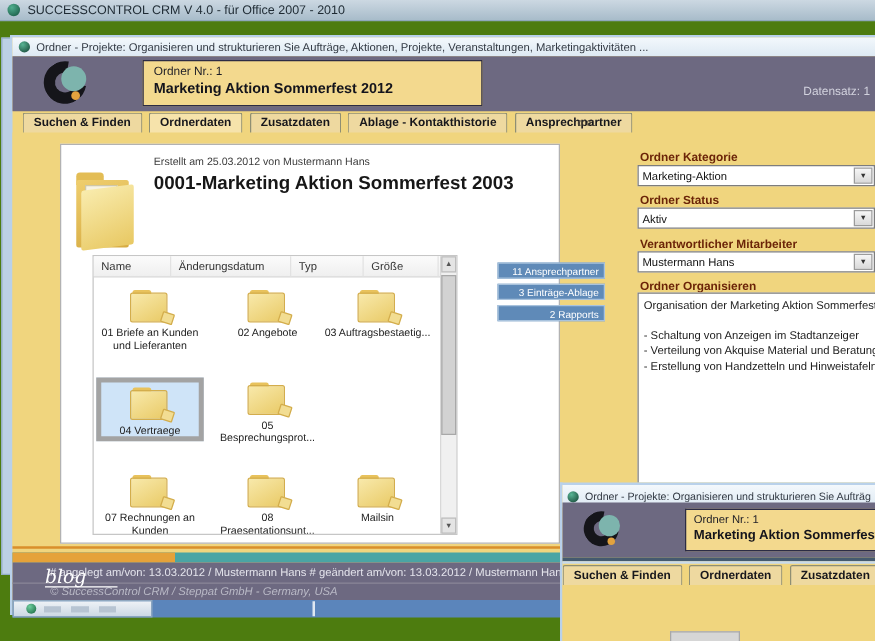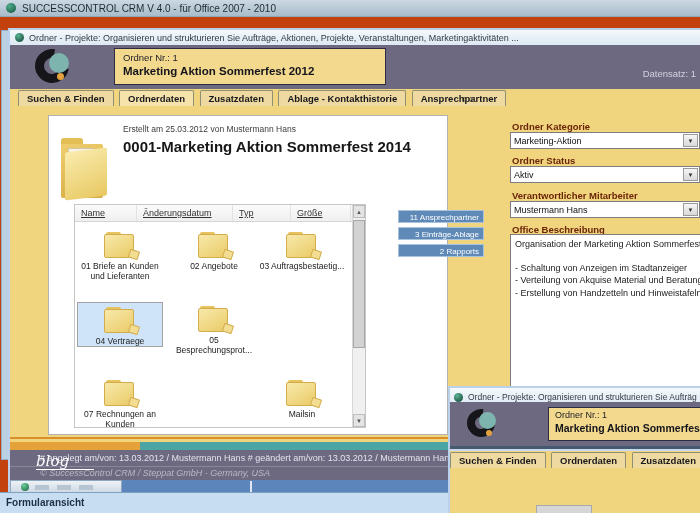--- a/index.html
+++ b/index.html
@@ -1,17 +1,17 @@
 <!DOCTYPE html>
 <html><head>
 <meta charset="utf-8">
 <style>
   * { margin:0; padding:0; box-sizing:border-box; }
   body { font-family:"Liberation Sans", sans-serif; }
-  .screen{position:relative;width:700px;height:513px;overflow:hidden;background:#c2410c;font-family:"Liberation Sans",sans-serif;}
+  .screen{position:relative;width:700px;height:513px;overflow:hidden;background:#4d7c0f;font-family:"Liberation Sans",sans-serif;}
 
   
   .os-bar{position:absolute;left:0;top:0;width:700px;height:17px;background:linear-gradient(#ccd8e2,#a8bcca);border-bottom:1px solid #8fa8ba;display:flex;align-items:center;padding-left:6px;}
   .os-icon{width:10px;height:10px;border-radius:50%;background:radial-gradient(circle at 35% 30%,#4fae8e,#14523e);margin-right:6px;}
   .os-title{font-size:10px;color:#1e2a33;}
 
   .left-strip{position:absolute;left:1px;top:30px;width:12px;height:430px;background:#bcd0e4;border:1px solid #93aec6;}
 
   
   .main-window{position:absolute;left:8px;top:28px;width:692px;height:464px;background:#f0d57e;border:2px solid #b9d1ea;border-right:none;}
@@ -42,28 +42,28 @@
 
   
   .bigfolder{position:absolute;left:12px;top:20px;width:54px;height:64px;}
   .bf-tab{position:absolute;left:0;top:2px;width:22px;height:10px;background:#e3bd55;border-radius:3px 3px 0 0;}
   .bf-back{position:absolute;left:0;top:8px;width:42px;height:54px;background:linear-gradient(160deg,#efce6e,#d6ab42);border-radius:2px;}
   .bf-paper{position:absolute;left:7px;top:12px;width:26px;height:48px;background:#f7f3e4;border:1px solid #cfc7a6;}
   .bf-front{position:absolute;left:4px;top:14px;width:42px;height:48px;background:linear-gradient(160deg,#f9ecae,#e8c862);border-radius:2px;transform:skewY(-7deg);}
 
   .file-list{position:absolute;left:25px;top:88px;width:292px;height:224px;border:1px solid #c6c6c6;background:#fff;}
   .fl-header{display:flex;height:17px;background:linear-gradient(#fbfbfb,#efefef);border-bottom:1px solid #d6d6d6;font-size:9px;color:#333;}
-  .fl-col{padding:3px 0 0 6px;border-right:1px solid #e2e2e2;height:100%;text-decoration:underline;}
+  .fl-col{padding:3px 0 0 6px;border-right:1px solid #e2e2e2;height:100%;}
   .fl-scroll{position:absolute;right:0;top:0;bottom:0;width:13px;background:#f0f0f0;border-left:1px solid #d8d8d8;}
   .fl-up,.fl-down{position:absolute;left:0;width:12px;height:13px;background:#e4e4e4;border:1px solid #bdbdbd;font-size:6px;text-align:center;line-height:12px;color:#555;}
   .fl-up{top:0;} .fl-down{bottom:0;}
   .fl-thumb{position:absolute;left:0;top:15px;width:12px;height:128px;background:#d2d2d2;border:1px solid #a8a8a8;}
   .fl-grid{position:absolute;left:0;top:17px;right:13px;bottom:0;overflow:hidden;}
   .fitem{position:absolute;width:86px;text-align:center;padding-top:4px;}
-  .fitem.selected{background:#cfe4f8;border:1px solid #a3a3a3;}
+  .fitem.selected{background:#cfe4f8;border:4px solid #a3a3a3;}
   .f-icon{position:relative;width:34px;height:27px;margin:0 auto;}
   .f-icon .fi-tab{position:absolute;left:3px;top:0;width:15px;height:6px;background:#e8c25c;border-radius:2px 2px 0 0;}
   .f-icon .fi-body{position:absolute;left:1px;top:2px;width:30px;height:24px;background:linear-gradient(150deg,#f8e9ab,#e9ca66);border:1px solid #d3ad4c;border-radius:2px;}
   .f-icon .fi-flap{position:absolute;right:-2px;bottom:0;width:10px;height:9px;background:#f2dd92;border:1px solid #d3ad4c;border-radius:1px;transform:rotate(18deg);}
   .fitem-label{font-size:8.5px;line-height:1.18;color:#222;margin-top:2px;}
 
   .abtn{position:absolute;width:86px;height:13px;background:#5f8ab8;border:1px solid #a9c3dd;color:#fff;font-size:8px;text-align:right;padding:2px 4px 0 0;}
 
   .form-label{position:absolute;left:502px;font-size:9.5px;font-weight:bold;color:#6b2408;}
   .dd{position:absolute;left:500px;width:190px;height:17px;background:#fff;border:1px solid #7d7d7d;}
@@ -156,21 +156,21 @@
     <div class="mw-content">
 
       <div class="white-panel">
         <div class="bigfolder">
           <div class="bf-tab"></div>
             <div class="bf-back"></div>
             <div class="bf-paper"></div>
             <div class="bf-front"></div>
         </div>
         <div class="created-line">Erstellt am 25.03.2012 von Mustermann Hans</div>
-        <div class="panel-title">0001-Marketing Aktion Sommerfest 2014</div>
+        <div class="panel-title">0001-Marketing Aktion Sommerfest 2003</div>
 
         <div class="file-list">
           <div class="fl-header">
             <div class="fl-col" style="width:62px;">Name</div>
             <div class="fl-col" style="width:96px;">Änderungsdatum</div>
             <div class="fl-col" style="width:58px;">Typ</div>
             <div class="fl-col" style="width:60px;">Größe</div>
           </div>
           <div class="fl-scroll">
             <div class="fl-up">▲</div>
@@ -219,20 +219,28 @@
               <div class="fitem-label">05 Besprechungsprot...</div>
             </div>
             <div class="fitem" style="left:2px;top:154px;">
               <div class="f-icon">
                   <div class="fi-tab"></div>
                   <div class="fi-body"></div>
                   <div class="fi-flap"></div>
                 </div>
               <div class="fitem-label">07 Rechnungen an Kunden</div>
             </div>
+            <div class="fitem" style="left:96px;top:154px;">
+              <div class="f-icon">
+                  <div class="fi-tab"></div>
+                  <div class="fi-body"></div>
+                  <div class="fi-flap"></div>
+                </div>
+              <div class="fitem-label">08 Praesentationsunt...</div>
+            </div>
             <div class="fitem" style="left:184px;top:154px;">
               <div class="f-icon">
                   <div class="fi-tab"></div>
                   <div class="fi-body"></div>
                   <div class="fi-flap"></div>
                 </div>
               <div class="fitem-label">Mailsin</div>
             </div>
           </div>
         </div>
@@ -250,21 +258,21 @@
       <div class="form-label" style="top:49px;">Ordner Status</div>
       <div class="dd" style="top:60px;">
         <span class="dd-val">Aktiv</span>
         <span class="dd-btn">▼</span>
       </div>
       <div class="form-label" style="top:84px;">Verantwortlicher Mitarbeiter</div>
       <div class="dd" style="top:95px;">
         <span class="dd-val">Mustermann Hans</span>
         <span class="dd-btn">▼</span>
       </div>
-      <div class="form-label" style="top:118px;">Office Beschreibung</div>
+      <div class="form-label" style="top:118px;">Ordner Organisieren</div>
       <div class="desc-box">Organisation der Marketing Aktion Sommerfest
 
 - Schaltung von Anzeigen im Stadtanzeiger
 - Verteilung von Akquise Material und Beratung
 - Erstellung von Handzetteln und Hinweistafeln</div>
     </div>
 
     <div class="thin-orange"></div>
     <div class="divider">
       <div class="divider-orange"></div>
@@ -312,17 +320,14 @@
       <div class="tab">Suchen &amp; Finden</div>
       <div class="tab">Ordnerdaten</div>
       <div class="tab">Zusatzdaten</div>
       
     </div>
     <div class="sw-content">
       <div class="sw-graybox"></div>
     </div>
   </div>
 
-  <div class="status-bar">
-    <div class="status-text">Formularansicht</div>
-  </div>
 
 </div>
 
 </body></html>

